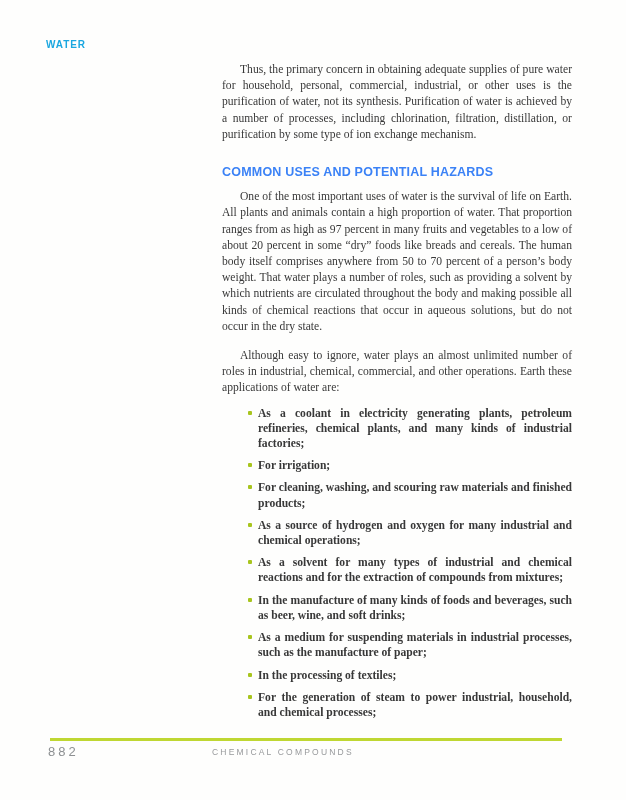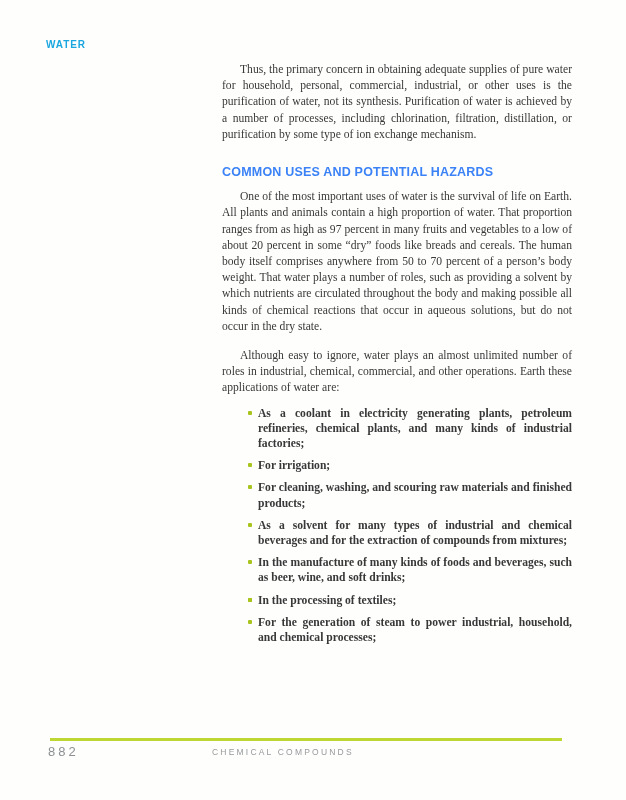--- a/index.html
+++ b/index.html
@@ -112,28 +112,33 @@
       <li>
         <span class="bullet-marker"></span>
         <span>For irrigation;</span>
       </li>
       <li>
         <span class="bullet-marker"></span>
         <span>For cleaning, washing, and scouring raw materials and finished products;</span>
       </li>
       <li>
         <span class="bullet-marker"></span>
-        <span>As a solvent for many types of industrial and chemical beverages and for the extraction of compounds from mixtures;</span>
+        <span>As a source of hydrogen and oxygen for many industrial and chemical operations;</span>
+      </li>
+      <li>
+        <span class="bullet-marker"></span>
+        <span>As a solvent for many types of industrial and chemical reactions and for the extraction of compounds from mixtures;</span>
       </li>
       <li>
         <span class="bullet-marker"></span>
         <span>In the manufacture of many kinds of foods and beverages, such as beer, wine, and soft drinks;</span>
       </li>
       <li>
         <span class="bullet-marker"></span>
+        <span>As a medium for suspending materials in industrial processes, such as the manufacture of paper;</span>
       </li>
       <li>
         <span class="bullet-marker"></span>
         <span>In the processing of textiles;</span>
       </li>
       <li>
         <span class="bullet-marker"></span>
         <span>For the generation of steam to power industrial, household, and chemical processes;</span>
       </li>
     </ul>

